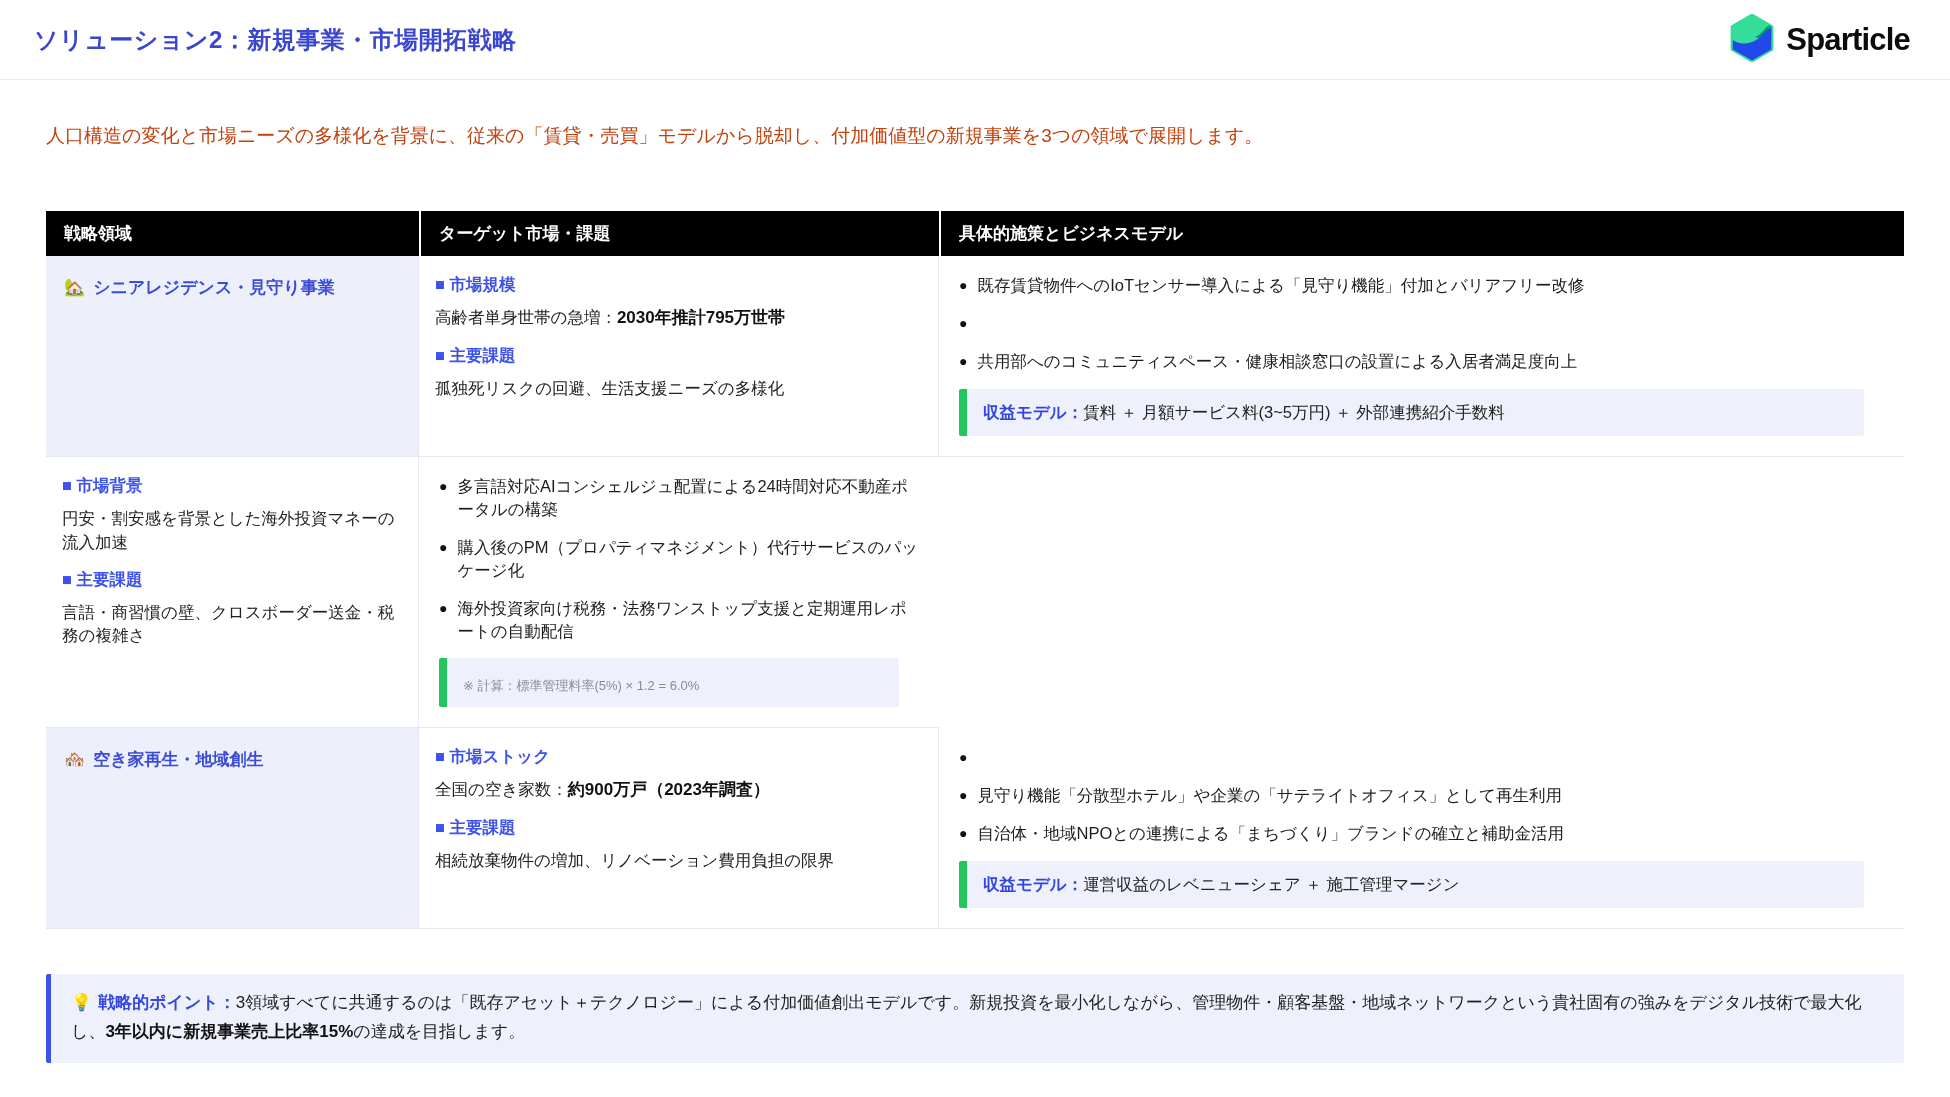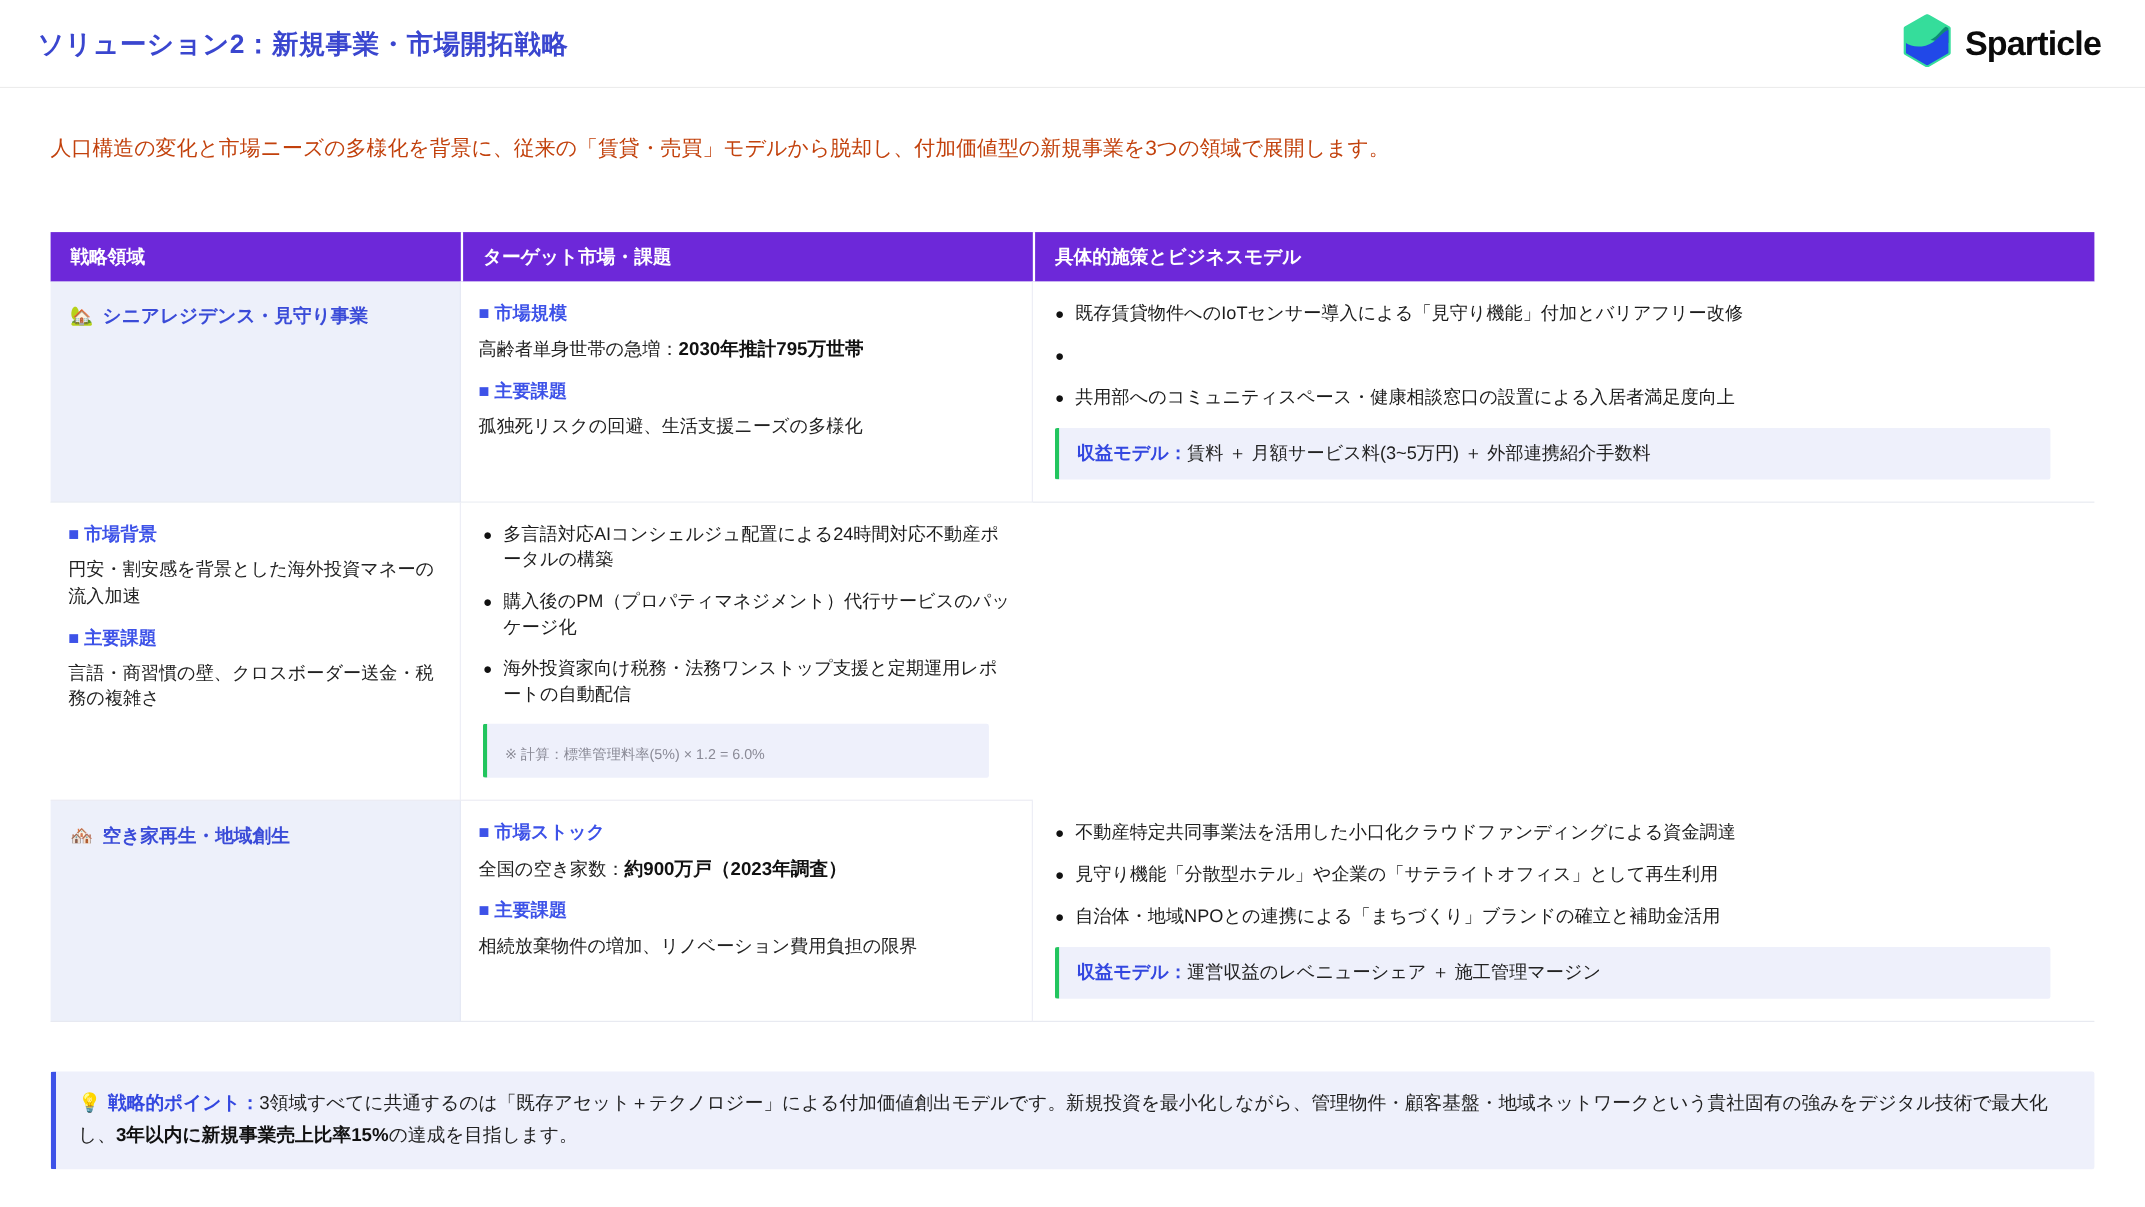--- a/index.html
+++ b/index.html
@@ -25,21 +25,21 @@
   
   .intro {
     margin: 42px 46px 0;
     font-size: 19px; color: #c2410c; line-height: 1.5;
   }
 
   
   .strategy-table { margin: 60px 46px 0; width: 1858px; }
   .t-head { display: grid; grid-template-columns: 373px 520px 965px; }
   .th {
-    background: #6d28d9; color: #fff; font-weight: bold; font-size: 17px;
+    background: #000000; color: #fff; font-weight: bold; font-size: 17px;
     padding: 11px 18px; line-height: 1.4;
   }
   .th + .th { border-left: 2px solid #fff; }
   .t-row { display: grid; grid-template-columns: 373px 520px 965px; }
   .td { border-bottom: 1px solid #E6E8F0; }
   .td-area {
     background: #EDF0FA; padding: 20px 18px;
     font-size: 17px; font-weight: bold; color: #3A4BD8;
     border-right: 1px solid #E3E6F2;
   }
@@ -48,21 +48,21 @@
   .mkt-heading { color: #3D52E8; font-weight: bold; font-size: 16.5px; margin-bottom: 10px; }
   .mkt-line { font-size: 16.5px; color: #222; margin-bottom: 14px; line-height: 1.45; }
   .mkt-line:last-child { margin-bottom: 0; }
   .mkt-line strong { font-size: 17px; color: #111; }
   .td-measures { padding: 18px 20px; background: #fff; }
   .measure { font-size: 16.5px; color: #1c1c1c; margin-bottom: 15px; line-height: 1.4; display: flex; }
   .bullet { flex: 0 0 auto; margin-right: 10px; font-size: 14px; line-height: 1.65; color: #111; }
 
   .revenue-box {
     margin: 12px 20px 2px 0;
-    background: #EEF0FB; border-left: 4px solid #22c55e;
+    background: #EEF0FB; border-left: 8px solid #22c55e;
     padding: 12px 16px; border-radius: 2px;
   }
   .rev-line { font-size: 16.5px; line-height: 1.4; }
   .rev-label { color: #3347E0; font-weight: bold; }
   .rev-text { color: #222; }
   .rev-highlight { color: #E02B2B; font-weight: bold; }
   .rev-note { margin-top: 7px; font-size: 13px; color: #8A8A96; }
 
   
   .callout {
@@ -176,21 +176,20 @@
       </div>
       <div class="td td-market">
         <p class="mkt-heading">■ 市場ストック</p>
         <p class="mkt-line"><span>全国の空き家数：</span><strong>約900万戸（2023年調査）</strong></p>
         <p class="mkt-heading">■ 主要課題</p>
         <p class="mkt-line">相続放棄物件の増加、リノベーション費用負担の限界</p>
       </div>
       <div class="td td-measures">
         <div class="measure">
             <span class="bullet">●</span>
-            <span>不動産特定共同事業法を活用した小口化クラウドファンディングによる資金調達</span>
           </div>
         <div class="measure">
             <span class="bullet">●</span>
             <span>見守り機能「分散型ホテル」や企業の「サテライトオフィス」として再生利用</span>
           </div>
         <div class="measure">
             <span class="bullet">●</span>
             <span>自治体・地域NPOとの連携による「まちづくり」ブランドの確立と補助金活用</span>
           </div>
         <div class="revenue-box">

